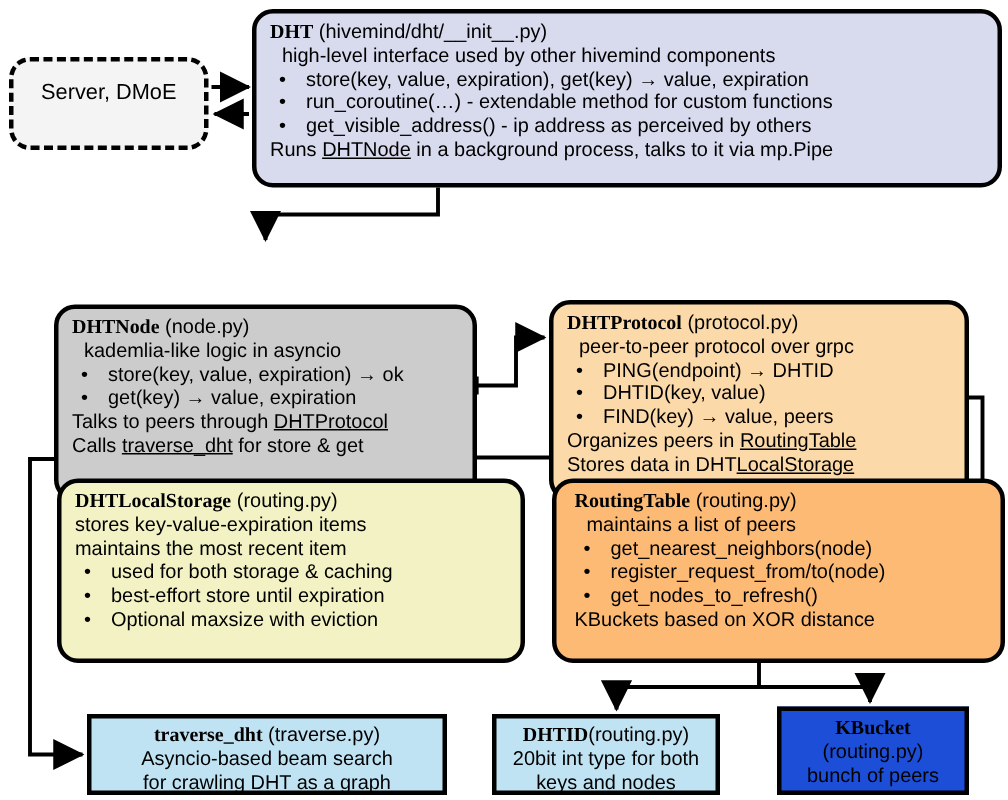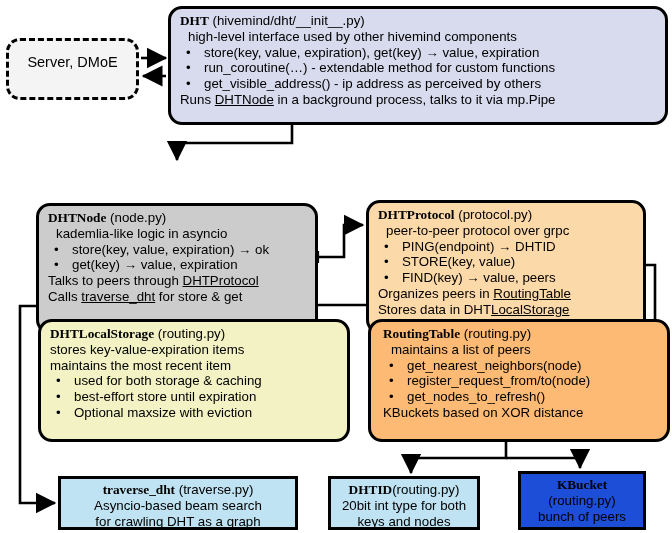--- a/index.html
+++ b/index.html
@@ -100,21 +100,21 @@
   </div>
 
   <div class="box rounded txt pad" id="dhtprotocol-box">
     <div>
       <span class="title">DHTProtocol</span>
       <span>(protocol.py)</span>
     </div>
     <div class="ital" style="padding-left:8px">peer-to-peer protocol over grpc</div>
     <ul class="bullets">
       <li>PING(endpoint) → DHTID</li>
-      <li>STORE(key, value)</li>
+      <li>DHTID(key, value)</li>
       <li>FIND(key) → value, peers</li>
     </ul>
     <div class="ital"><span>Organizes peers in </span><span class="u">RoutingTable</span></div>
     <div><span>Stores data in DHT</span><span class="u">LocalStorage</span></div>
   </div>
 
   <div class="box rounded txt pad" id="localstorage-box">
     <div>
       <span class="title">DHTLocalStorage</span>
       <span>(routing.py)</span>

